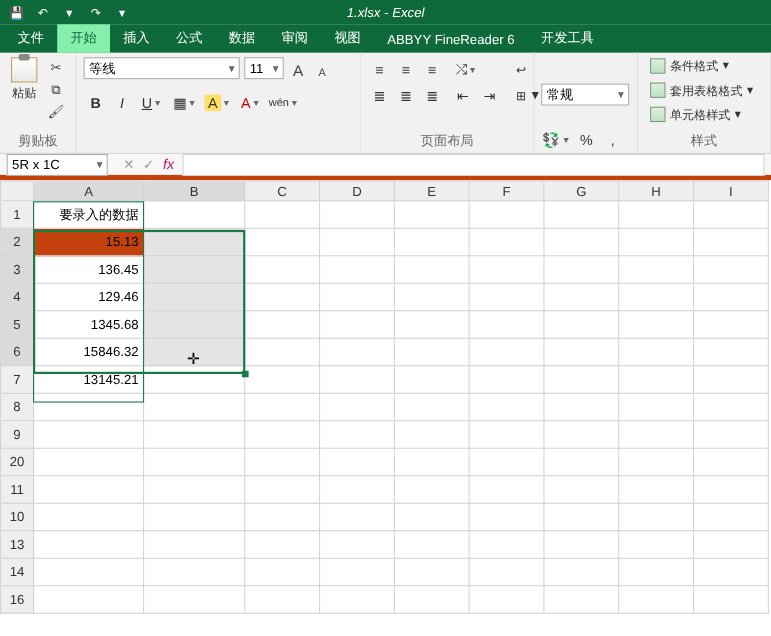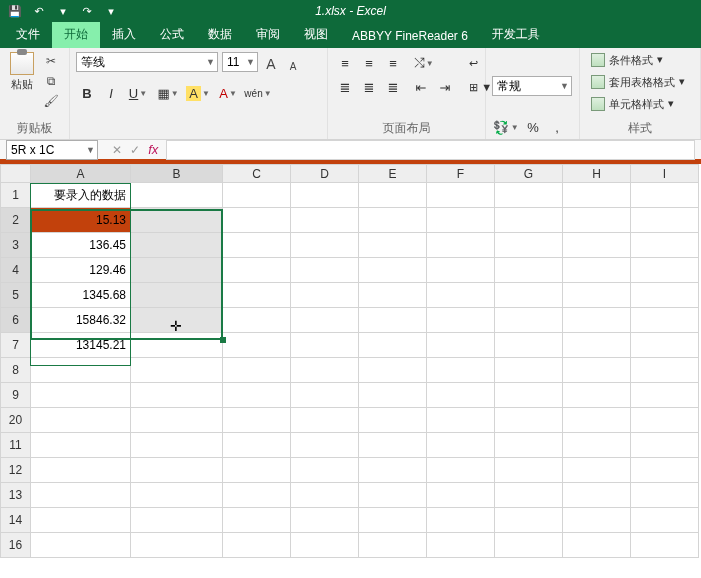--- a/index.html
+++ b/index.html
@@ -391,21 +391,21 @@
           <td class="cell"></td>
           <td class="cell"></td>
           <td class="cell"></td>
           <td class="cell"></td>
           <td class="cell"></td>
           <td class="cell"></td>
           <td class="cell"></td>
           <td class="cell"></td>
         </tr>
   <tr>
-          <th class="rowh">12</th>
+          <th class="rowh">10</th>
           <td class="cell"></td>
           <td class="cell"></td>
           <td class="cell"></td>
           <td class="cell"></td>
           <td class="cell"></td>
           <td class="cell"></td>
           <td class="cell"></td>
           <td class="cell"></td>
           <td class="cell"></td>
         </tr>

